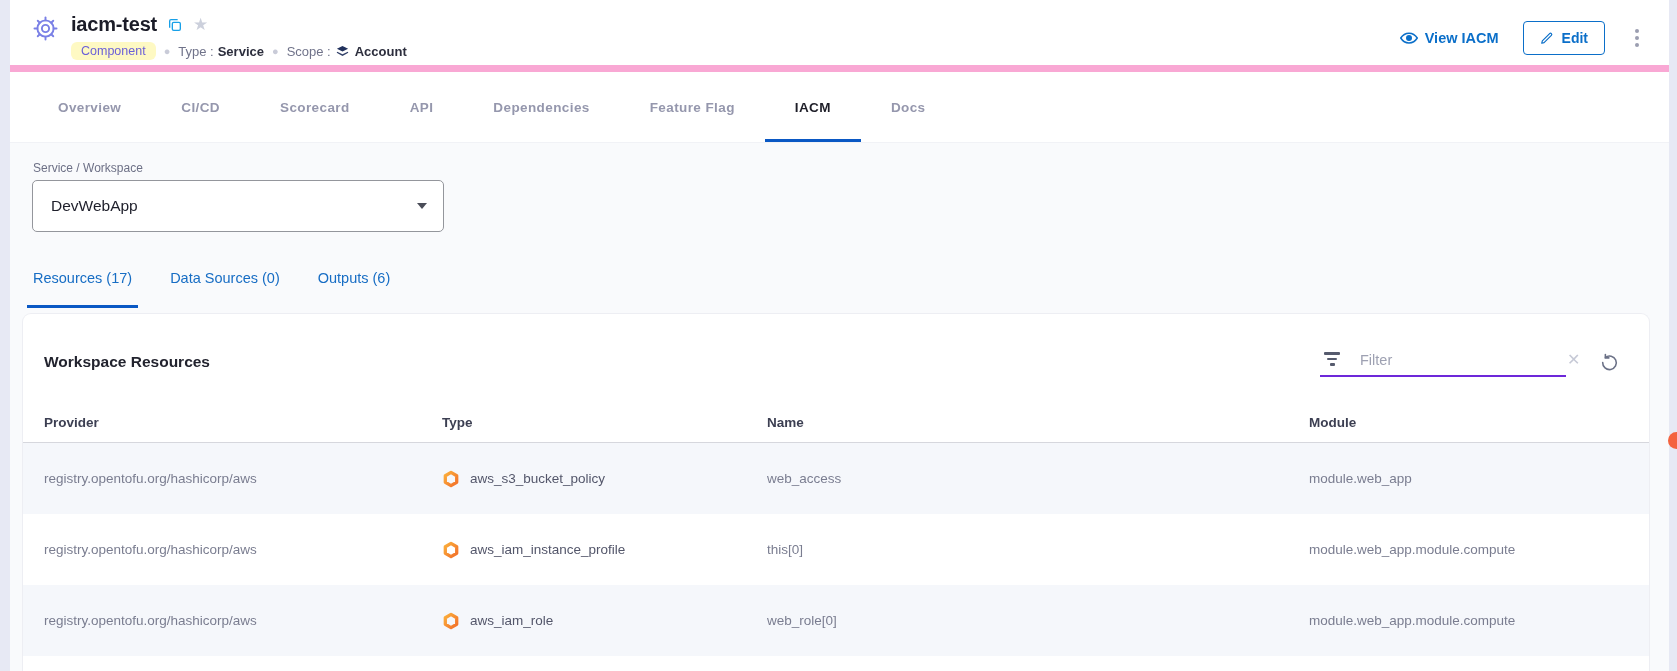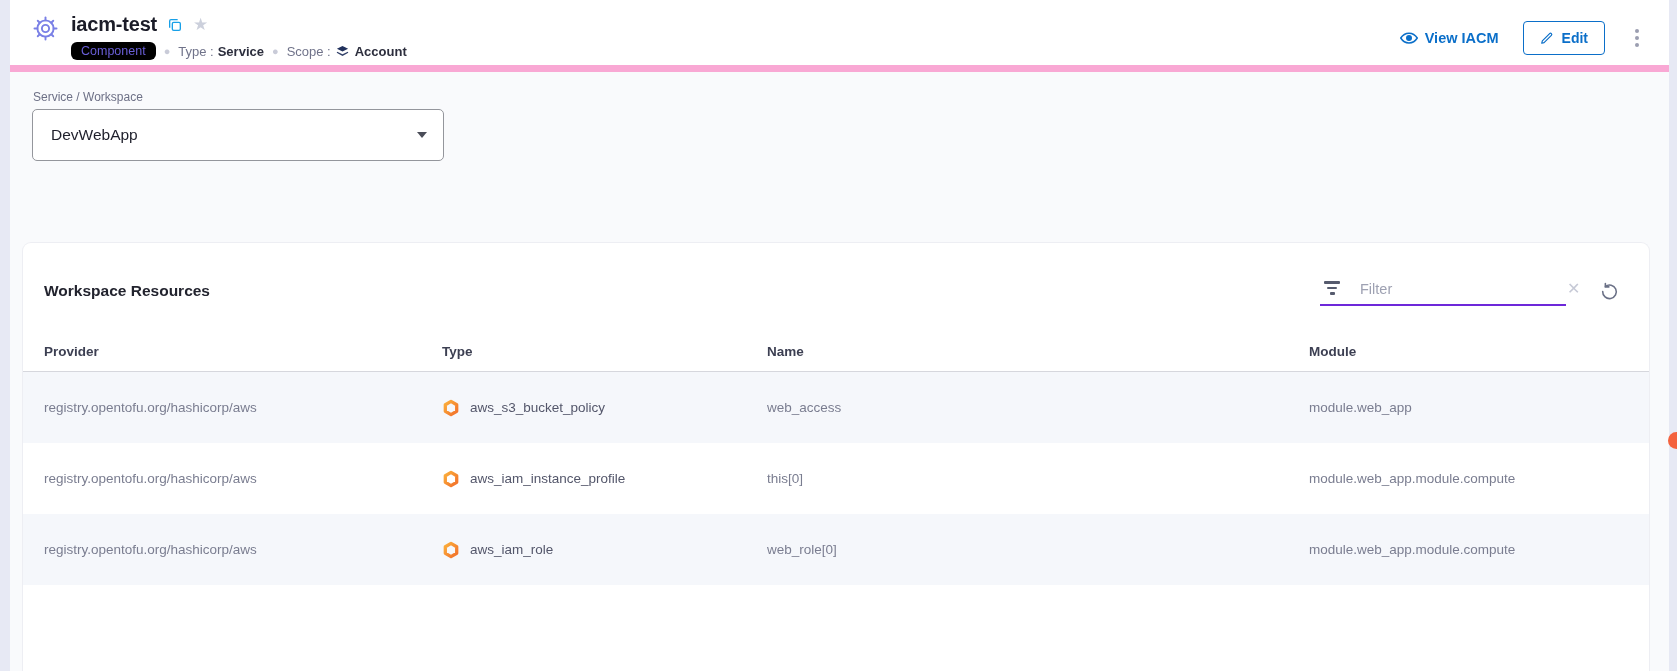--- a/index.html
+++ b/index.html
@@ -24,21 +24,21 @@
     border-bottom:7px solid #f9a8d4;
     background:#fff;
   }
   .gear-wrap { margin-top:2px; }
   .head-main { margin-left:12px; }
   .title-row { display:flex; align-items:center; gap:10px; }
   .page-title { font-size:20px; font-weight:700; color:#1b1c28; letter-spacing:-.2px; }
   .star-glyph { color:#ccd0dc; font-size:17px; line-height:1; }
   .meta-row { margin-top:6px; display:flex; align-items:center; font-size:13px; color:#70738a; }
   .badge {
-    background:#000000; color:#6a5fd8;
+    background:#fef9c3; color:#6a5fd8;
     font-size:12.5px; font-weight:500;
     padding:2px 10px; border-radius:6px;
   }
   .dot-sep { color:#c9cbd8; margin:0 8px; font-size:11px; }
   .meta-label { color:#70738a; }
   .meta-value { color:#2c2e3d; font-weight:700; margin-left:4px; }
   .scope-val { display:flex; align-items:center; gap:5px; margin-left:4px; }
   .head-right { margin-left:auto; display:flex; align-items:center; gap:24px; margin-top:8px; }
   .view-yaml {
     display:flex; align-items:center; gap:7px;
@@ -211,29 +211,44 @@
         <span>Edit</span>
       </button>
       <span class="kebab">
           <i></i>
           <i></i>
           <i></i>
         </span>
     </div>
   </div>
 
+  <div class="tab-bar">
+    <div class="tab">Overview</div>
+    <div class="tab">CI/CD</div>
+    <div class="tab">Scorecard</div>
+    <div class="tab">API</div>
+    <div class="tab">Dependencies</div>
+    <div class="tab">Feature Flag</div>
+    <div class="tab active">IACM</div>
+    <div class="tab">Docs</div>
+  </div>
 
   <div class="content">
 
     <div class="field-label">Service / Workspace</div>
     <div class="ws-select">
       <span>DevWebApp</span>
       <span class="caret"></span>
     </div>
 
+    <div class="subtabs">
+      <div class="subtab active">Resources (17)</div>
+      <div class="subtab">Data Sources (0)</div>
+      <div class="subtab">Outputs (6)</div>
+    </div>
 
     <div class="card">
       <div class="card-head">
         <span class="card-title">Workspace Resources</span>
         <div class="filter-wrap">
           <div class="filter-input">
             <span class="filter-bars">
                 <i></i>
                 <i></i>
                 <i></i>

